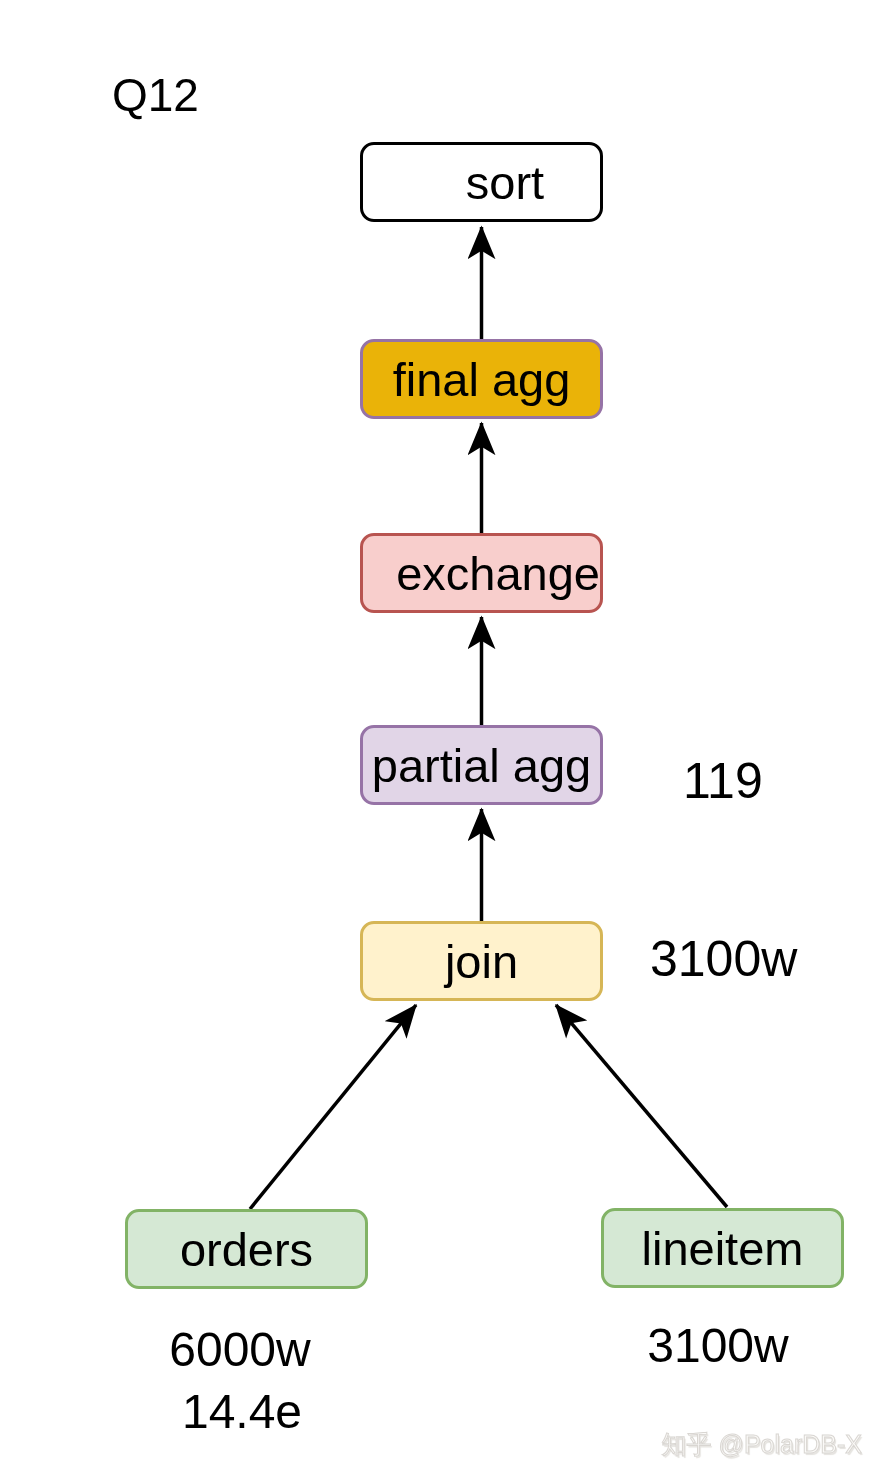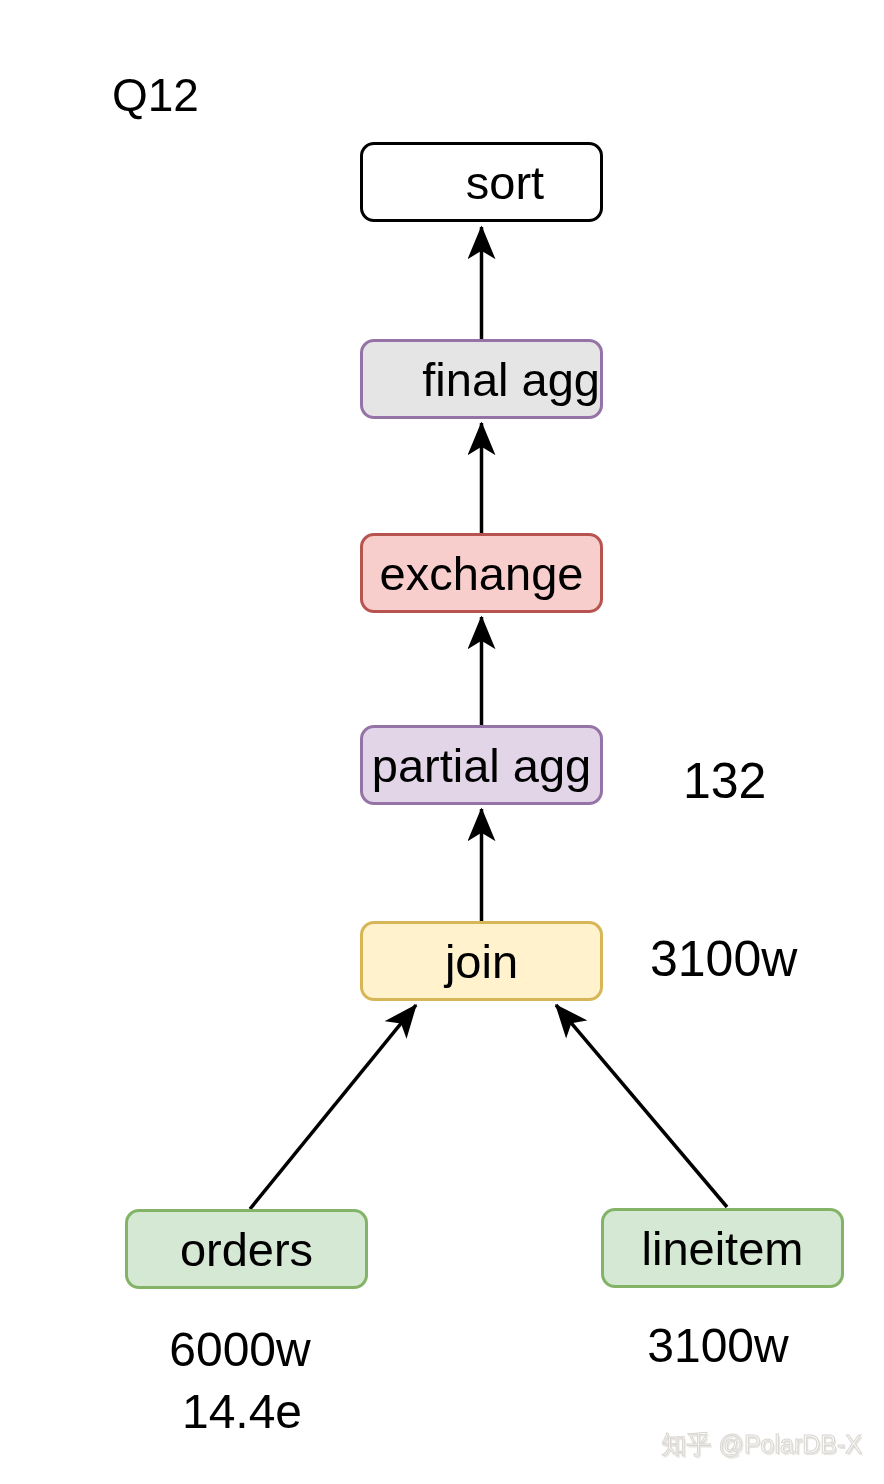--- a/index.html
+++ b/index.html
@@ -83,45 +83,45 @@
     <line x1="481.5" y1="726" x2="481.5" y2="617" stroke="#000000" stroke-width="3.5" marker-end="url(#arrowhead)"></line>
     <line x1="481.5" y1="922" x2="481.5" y2="809" stroke="#000000" stroke-width="3.5" marker-end="url(#arrowhead)"></line>
     <line x1="250" y1="1209" x2="416" y2="1005" stroke="#000000" stroke-width="3.5" marker-end="url(#arrowhead)"></line>
     <line x1="727" y1="1207" x2="556" y2="1005" stroke="#000000" stroke-width="3.5" marker-end="url(#arrowhead)"></line>
   </svg>
 
   <div class="node" style="left: 360px; top: 142px; background-color: rgb(255, 255, 255); border-color: rgb(0, 0, 0); padding-left: 47px;">
     <span class="node-label">sort</span>
   </div>
 
-  <div class="node" style="left: 360px; top: 339px; background-color: #e5e5e5; border-color: rgb(150, 115, 166); justify-content: flex-end;">
+  <div class="node" style="left: 360px; top: 339px; background-color: #eab308; border-color: rgb(150, 115, 166);">
     <span class="node-label">final agg</span>
   </div>
 
-  <div class="node" style="left: 360px; top: 533px; background-color: rgb(248, 206, 204); border-color: rgb(184, 84, 80);">
+  <div class="node" style="left: 360px; top: 533px; background-color: rgb(248, 206, 204); border-color: rgb(184, 84, 80); justify-content: flex-end;">
     <span class="node-label">exchange</span>
   </div>
 
   <div class="node" style="left: 360px; top: 725px; background-color: rgb(225, 213, 231); border-color: rgb(150, 115, 166);">
     <span class="node-label">partial agg</span>
   </div>
 
   <div class="node" style="left: 360px; top: 921px; background-color: rgb(255, 242, 204); border-color: rgb(214, 182, 86);">
     <span class="node-label">join</span>
   </div>
 
   <div class="node" style="left: 125px; top: 1209px; background-color: rgb(213, 232, 212); border-color: rgb(130, 179, 102);">
     <span class="node-label">orders</span>
   </div>
 
   <div class="node" style="left: 601px; top: 1208px; background-color: rgb(213, 232, 212); border-color: rgb(130, 179, 102); justify-content: center;">
     <span class="node-label">lineitem</span>
   </div>
 
-  <div class="annotation" style="left:683px; top:756px; font-size:50px;">132</div>
+  <div class="annotation" style="left:683px; top:756px; font-size:50px;">119</div>
 
   <div class="annotation" style="left:650px; top:934px; font-size:50px;">3100w</div>
 
   <div class="annotation centered" style="left:240px; top:1326px;">6000w</div>
 
   <div class="annotation centered" style="left:242px; top:1388px;">14.4e</div>
 
   <div class="annotation centered" style="left:718px; top:1322px;">3100w</div>
 
   <div class="watermark">知乎 @PolarDB-X</div>

